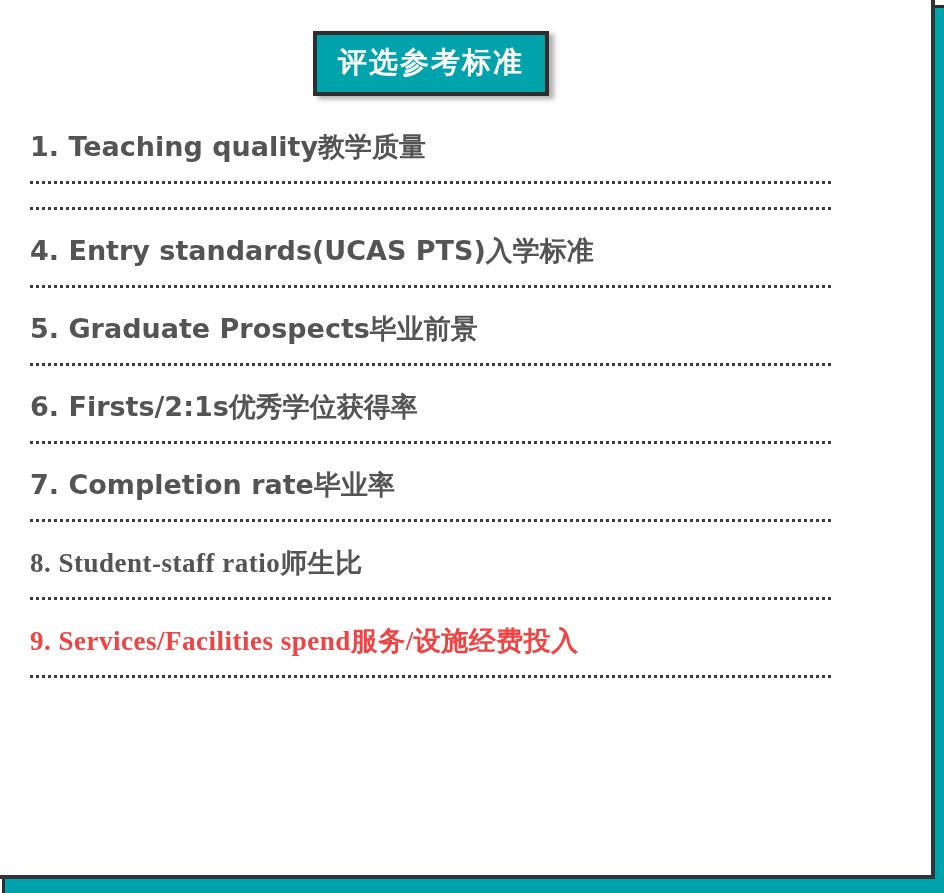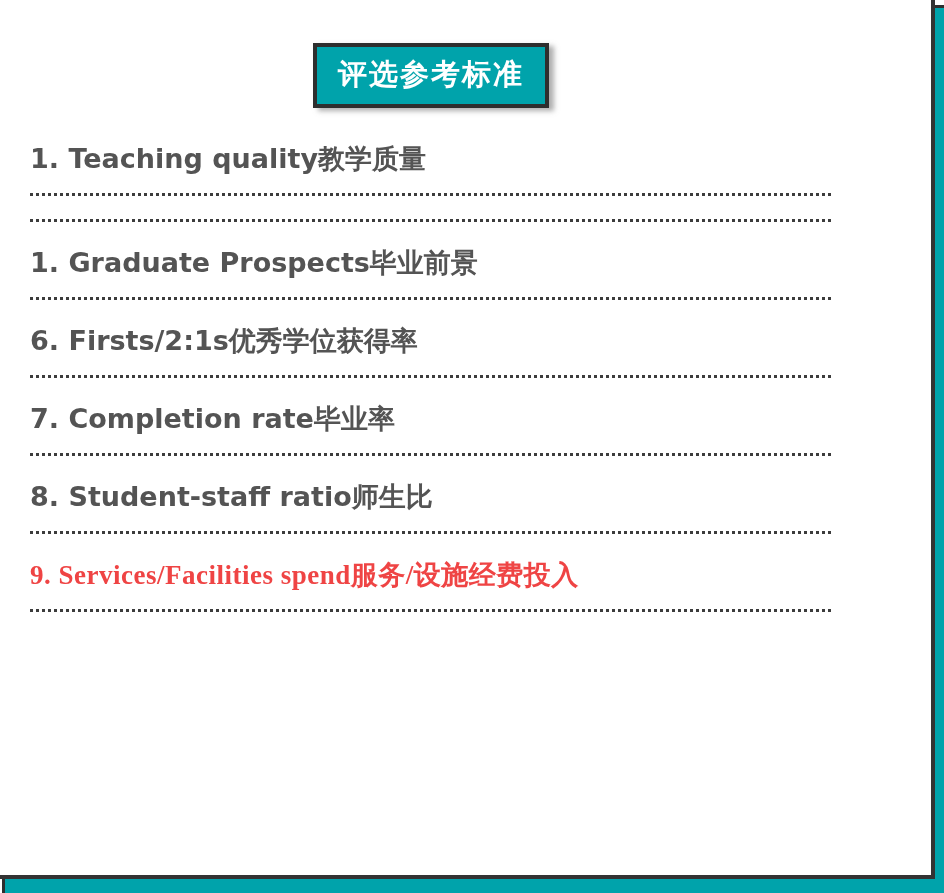--- a/index.html
+++ b/index.html
@@ -36,21 +36,21 @@
     width: 943px;
     height: 887px;
     background: #ffffff;
     border: 4px solid #333333;
     box-sizing: border-box;
   }
 
   .content {
     position: absolute;
     left: 0;
-    top: 12px;
+    top: 0;
     width: 854px;
   }
 
   .badge-row {
     text-align: center;
     margin-top: 31px;
     padding-left: 8px;
   }
   .badge {
     display: inline-block;
@@ -109,21 +109,25 @@
 
   <div class="list">
       <div class="item">
         <div class="label">1. Teaching quality教学质量</div>
         <div class="dotline"></div>
       </div>
       <div class="item">
         <div class="dotline"></div>
       </div>
       <div class="item">
-        <div class="label">1. Graduate Prospects毕业前景</div>
+        <div class="label">4. Entry standards(UCAS PTS)入学标准</div>
+        <div class="dotline"></div>
+      </div>
+      <div class="item">
+        <div class="label">5. Graduate Prospects毕业前景</div>
         <div class="dotline"></div>
       </div>
       <div class="item">
         <div class="label">6. Firsts/2:1s优秀学位获得率</div>
         <div class="dotline"></div>
       </div>
       <div class="item">
         <div class="label">7. Completion rate毕业率</div>
         <div class="dotline"></div>
       </div>

